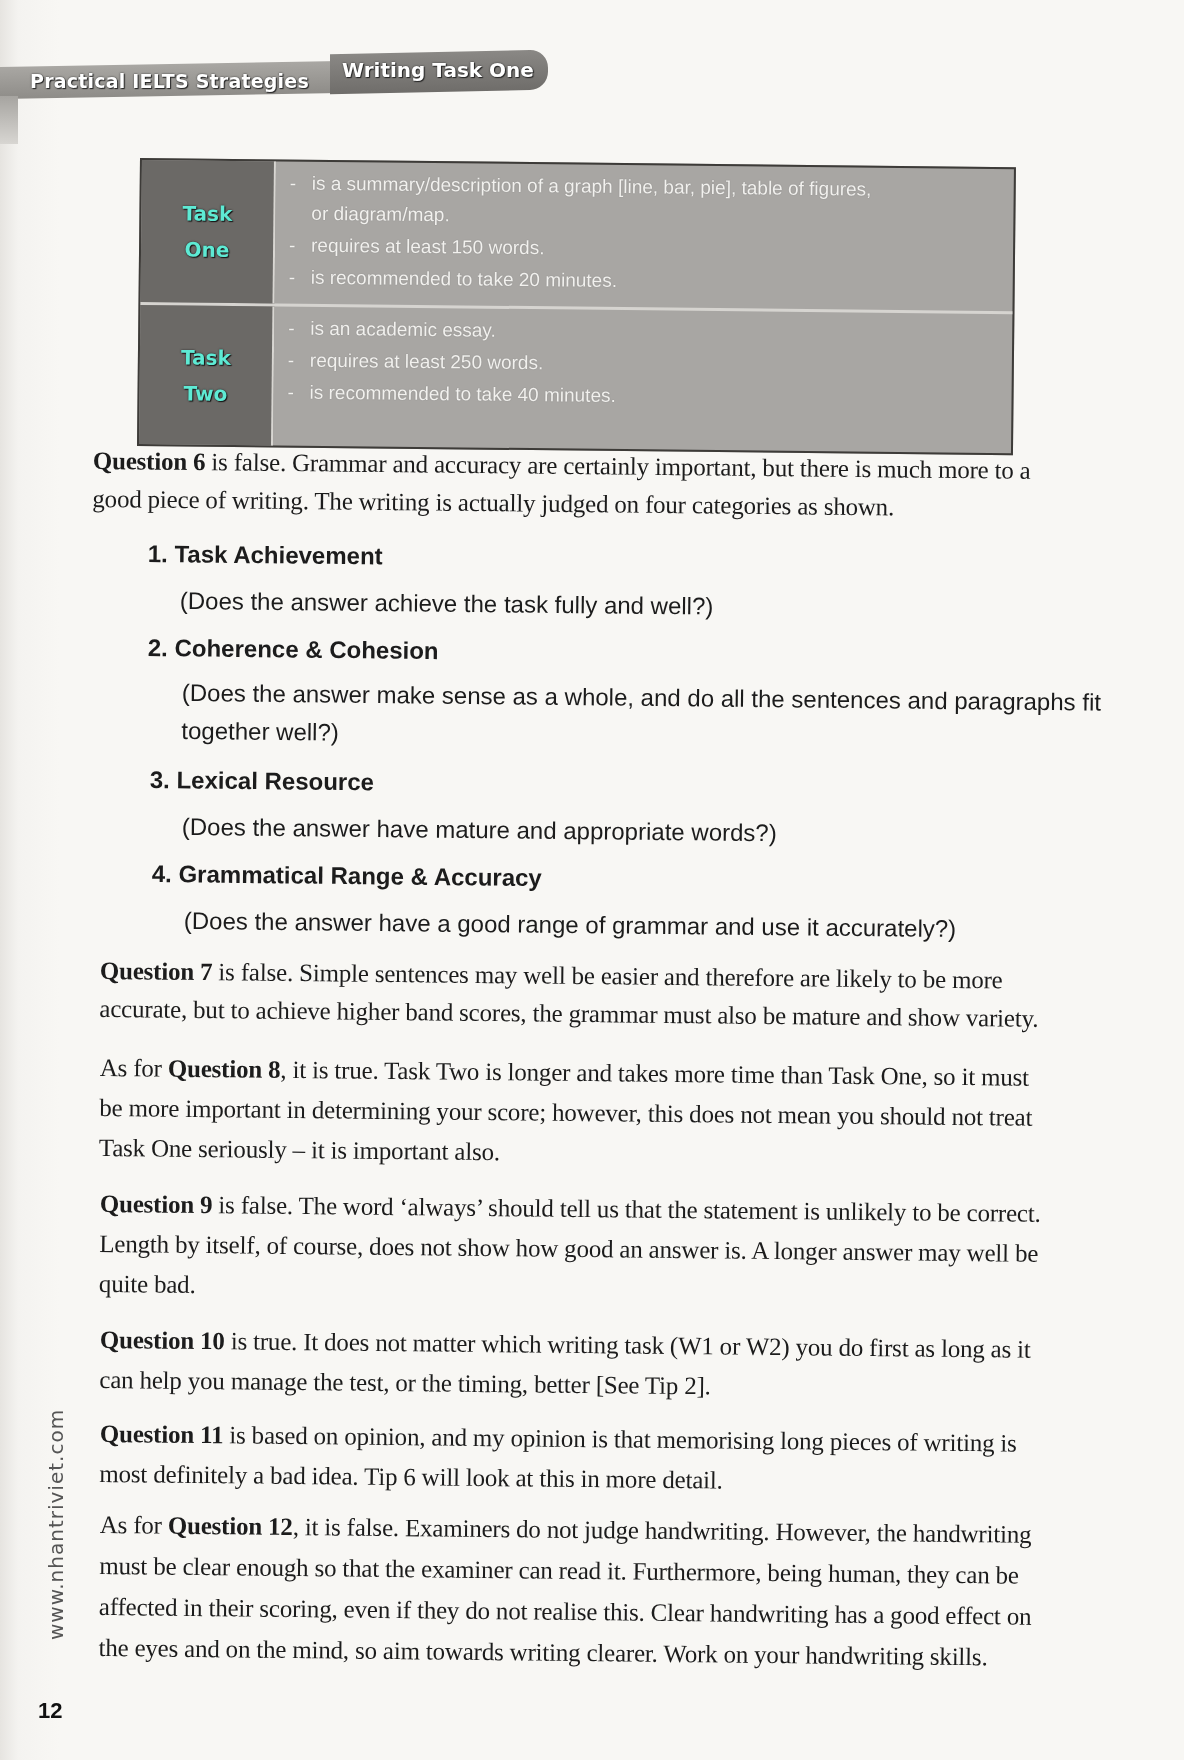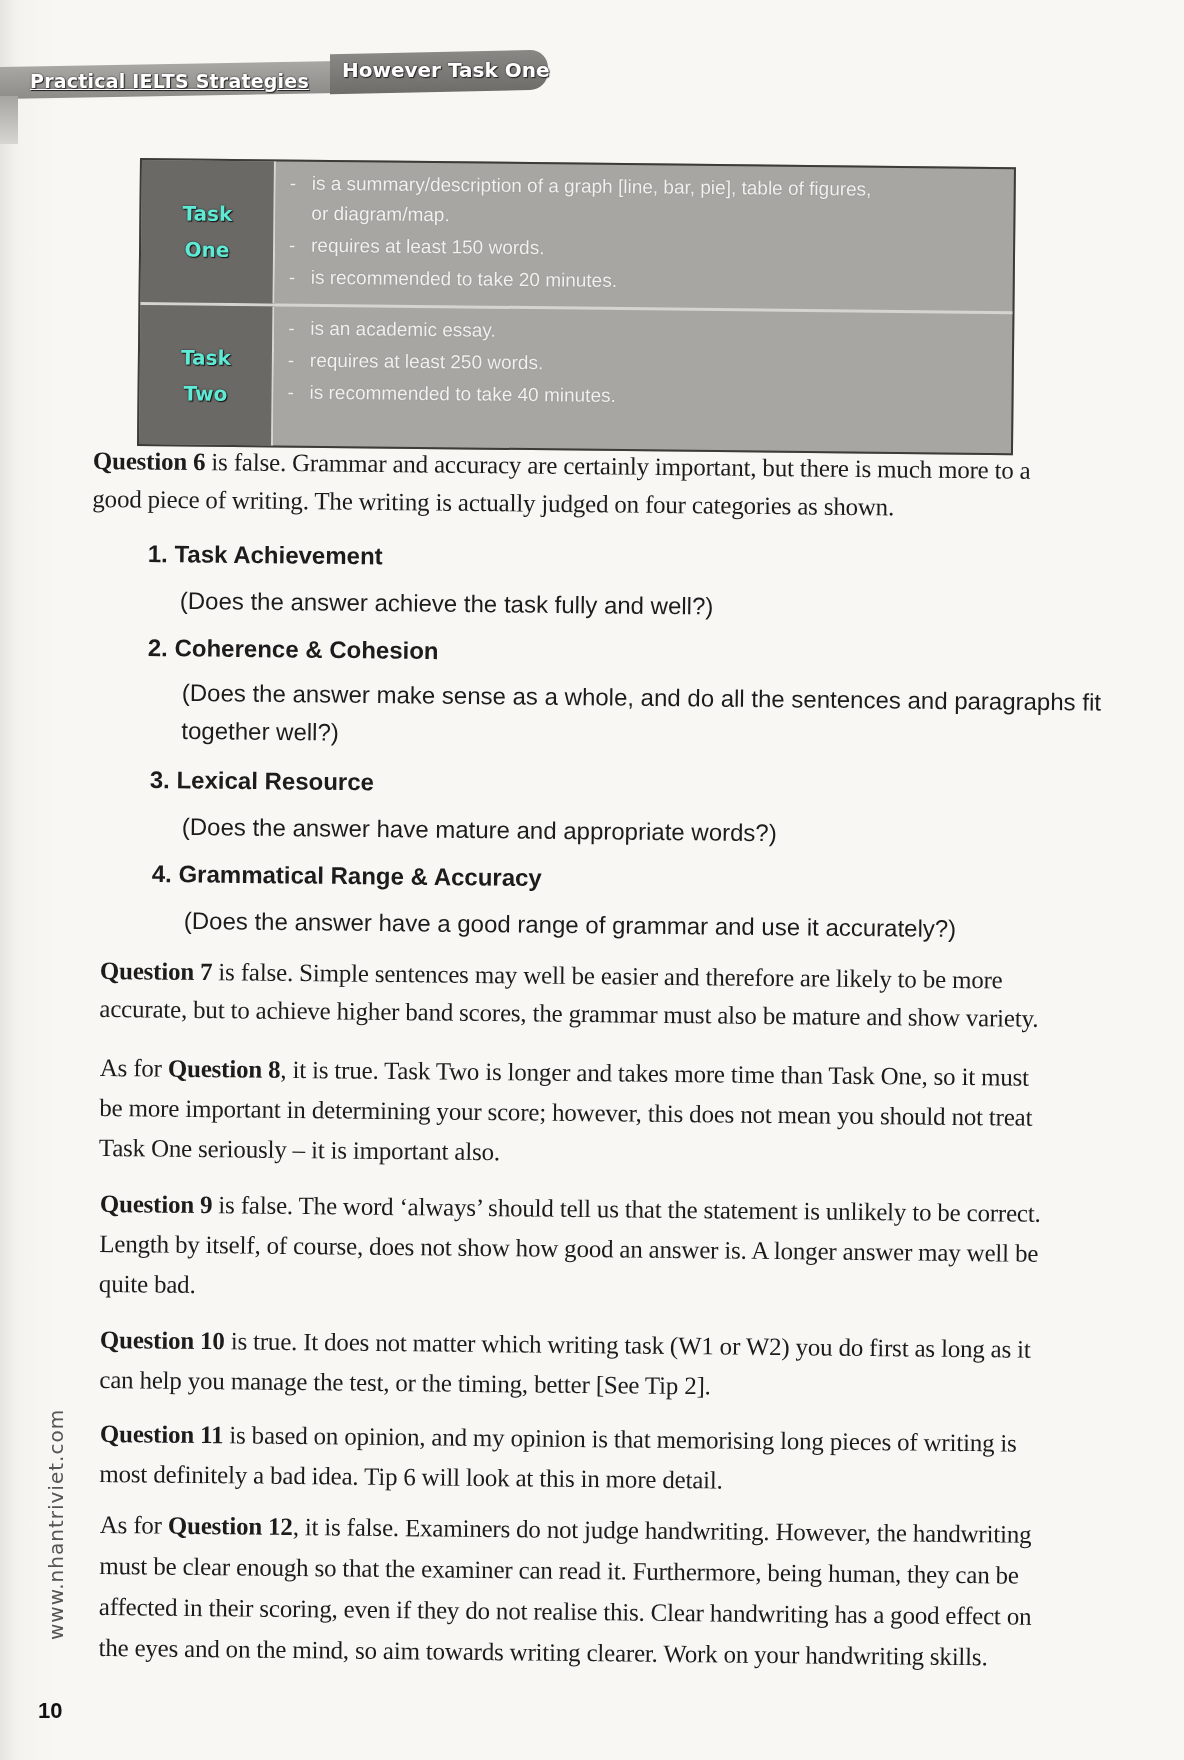--- a/index.html
+++ b/index.html
@@ -31,21 +31,21 @@
   }
   .banner-tail {
     position: absolute; left: 0; top: 96px; width: 18px; height: 48px;
     background: linear-gradient(180deg, #a6a4a0, #d8d6d2);
   }
   .banner-text {
     position: absolute; font-family: "DejaVu Sans", sans-serif; font-weight: bold;
     color: #fff; text-shadow: 0 0 2px #333, 1px 1px 1px #222;
     white-space: nowrap;
   }
-  .banner-book { left: 30px; top: 18px; font-size: 19px; letter-spacing: 0.2px; text-decoration: underline; }
+  .banner-book { left: 30px; top: 18px; font-size: 19px; letter-spacing: 0.2px; }
   .banner-chapter { left: 342px; top: 6px; font-size: 20px; }
 
   
   .task-table {
     position: absolute; left: 140px; top: 158px; width: 872px; height: 284px;
     transform: rotate(0.6deg); transform-origin: left top;
     border: 2px solid #3d3b38;
     background: #a8a6a3;
     font-family: "Liberation Sans", sans-serif;
   }
@@ -97,21 +97,21 @@
 </style>
 </head>
 <body>
 
 <div class="page-shade"></div>
 
 <div class="banner">
   <div class="banner-left"></div>
   <div class="banner-right"></div>
   <span class="banner-text banner-book">Practical IELTS Strategies</span>
-  <span class="banner-text banner-chapter">However Task One</span>
+  <span class="banner-text banner-chapter">Writing Task One</span>
 </div>
 <div class="banner-tail"></div>
 
 <div class="task-table">
   <div class="task-row one">
     <div class="task-label">
       <span>Task</span>
       <span>One</span>
     </div>
     <div class="task-desc">
@@ -202,13 +202,13 @@
 </div>
 
 <div class="para" style="left:100px; top:1504px; line-height:41px;">
   <div><span>As for </span><b>Question 12</b><span>, it is false. Examiners do not judge handwriting. However, the handwriting</span></div>
   <div>must be clear enough so that the examiner can read it. Furthermore, being human, they can be</div>
   <div>affected in their scoring, even if they do not realise this. Clear handwriting has a good effect on</div>
   <div>the eyes and on the mind, so aim towards writing clearer. Work on your handwriting skills.</div>
 </div>
 
 <div class="side-url">www.nhantriviet.com</div>
-<div class="page-number">10</div>
+<div class="page-number">12</div>
 
 </body></html>

